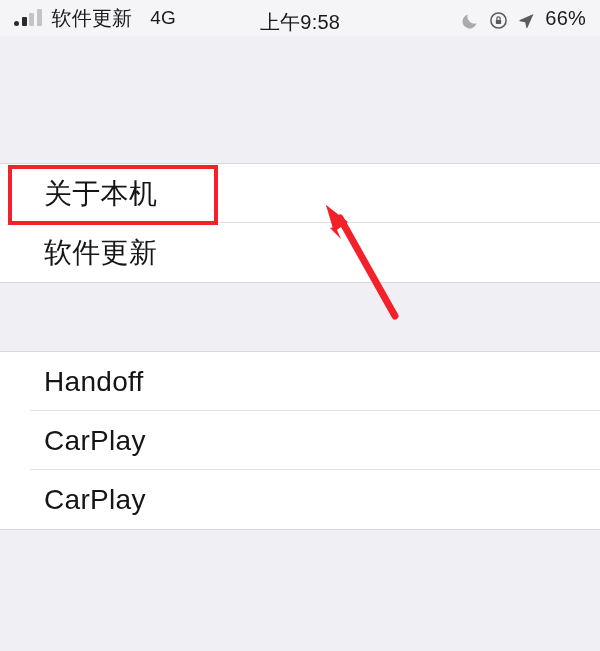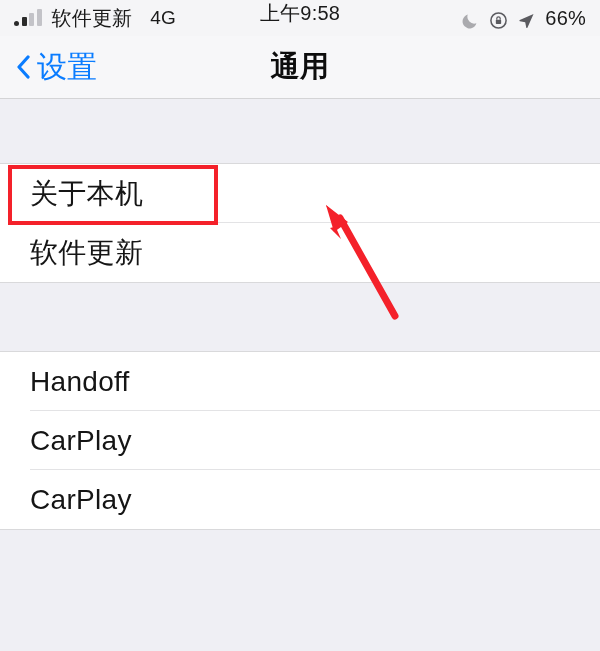--- a/index.html
+++ b/index.html
@@ -69,21 +69,21 @@
     font-size: 19px;
     color: #1a1a1a;
     margin-left: 8px;
     white-space: nowrap;
   }
   .status-center {
     position: absolute;
     left: 0; right: 0;
     top: 0; bottom: 0;
     display: flex;
-    align-items: flex-start;
+    align-items: flex-end;
     justify-content: center;
     pointer-events: none;
   }
   .clock {
     font-size: 20px;
     color: #1a1a1a;
     font-weight: 400;
     white-space: nowrap;
     letter-spacing: 0.2px;
   }
@@ -169,21 +169,21 @@
     border-top: 1px solid #d9d9db;
     border-bottom: 1px solid #d9d9db;
     box-sizing: border-box;
   }
   .group.no-bottom { border-bottom: none; }
   .row {
     position: relative;
     height: 59px;
     display: flex;
     align-items: center;
-    padding-left: 30px;
+    padding-left: 44px;
     box-sizing: border-box;
     background: #ffffff;
     cursor: pointer;
   }
   .row-label {
     font-size: 28px;
     color: #151515;
     line-height: 1;
     letter-spacing: 0.3px;
     white-space: nowrap;
@@ -247,29 +247,20 @@
         <path d="M16.4 12.4l1.9 0.6-1.2 1.6z" fill="#5b5b60"></path>
       </svg>
 
       <svg class="sb-icon" width="19" height="19" viewBox="0 0 20 20">
         <path d="M17.4 3.1L2.9 9.6c-.55.25-.45 1.05.14 1.17l5.6 1.15 1.15 5.6c.12.59.92.69 1.17.14z" fill="#5b5b60"></path>
       </svg>
       <span class="battery-pct">66%</span>
     </div>
   </div>
 
-  <div class="nav-bar">
-    <div class="back-btn">
-      <svg class="chevron-left" viewBox="0 0 14 24">
-        <path d="M12 2L3 12l9 10" fill="none" stroke="#0a7cff" stroke-width="3.2" stroke-linecap="round" stroke-linejoin="round"></path>
-      </svg>
-      <span class="back-label">设置</span>
-    </div>
-    <div class="nav-title">通用</div>
-  </div>
 
   <div class="content">
 
     <div class="gap" style="height:64px;"></div>
 
     <div class="group">
       <div class="row">
         <span class="row-label">关于本机</span>
         <span class="row-sep"></span>
       </div>

